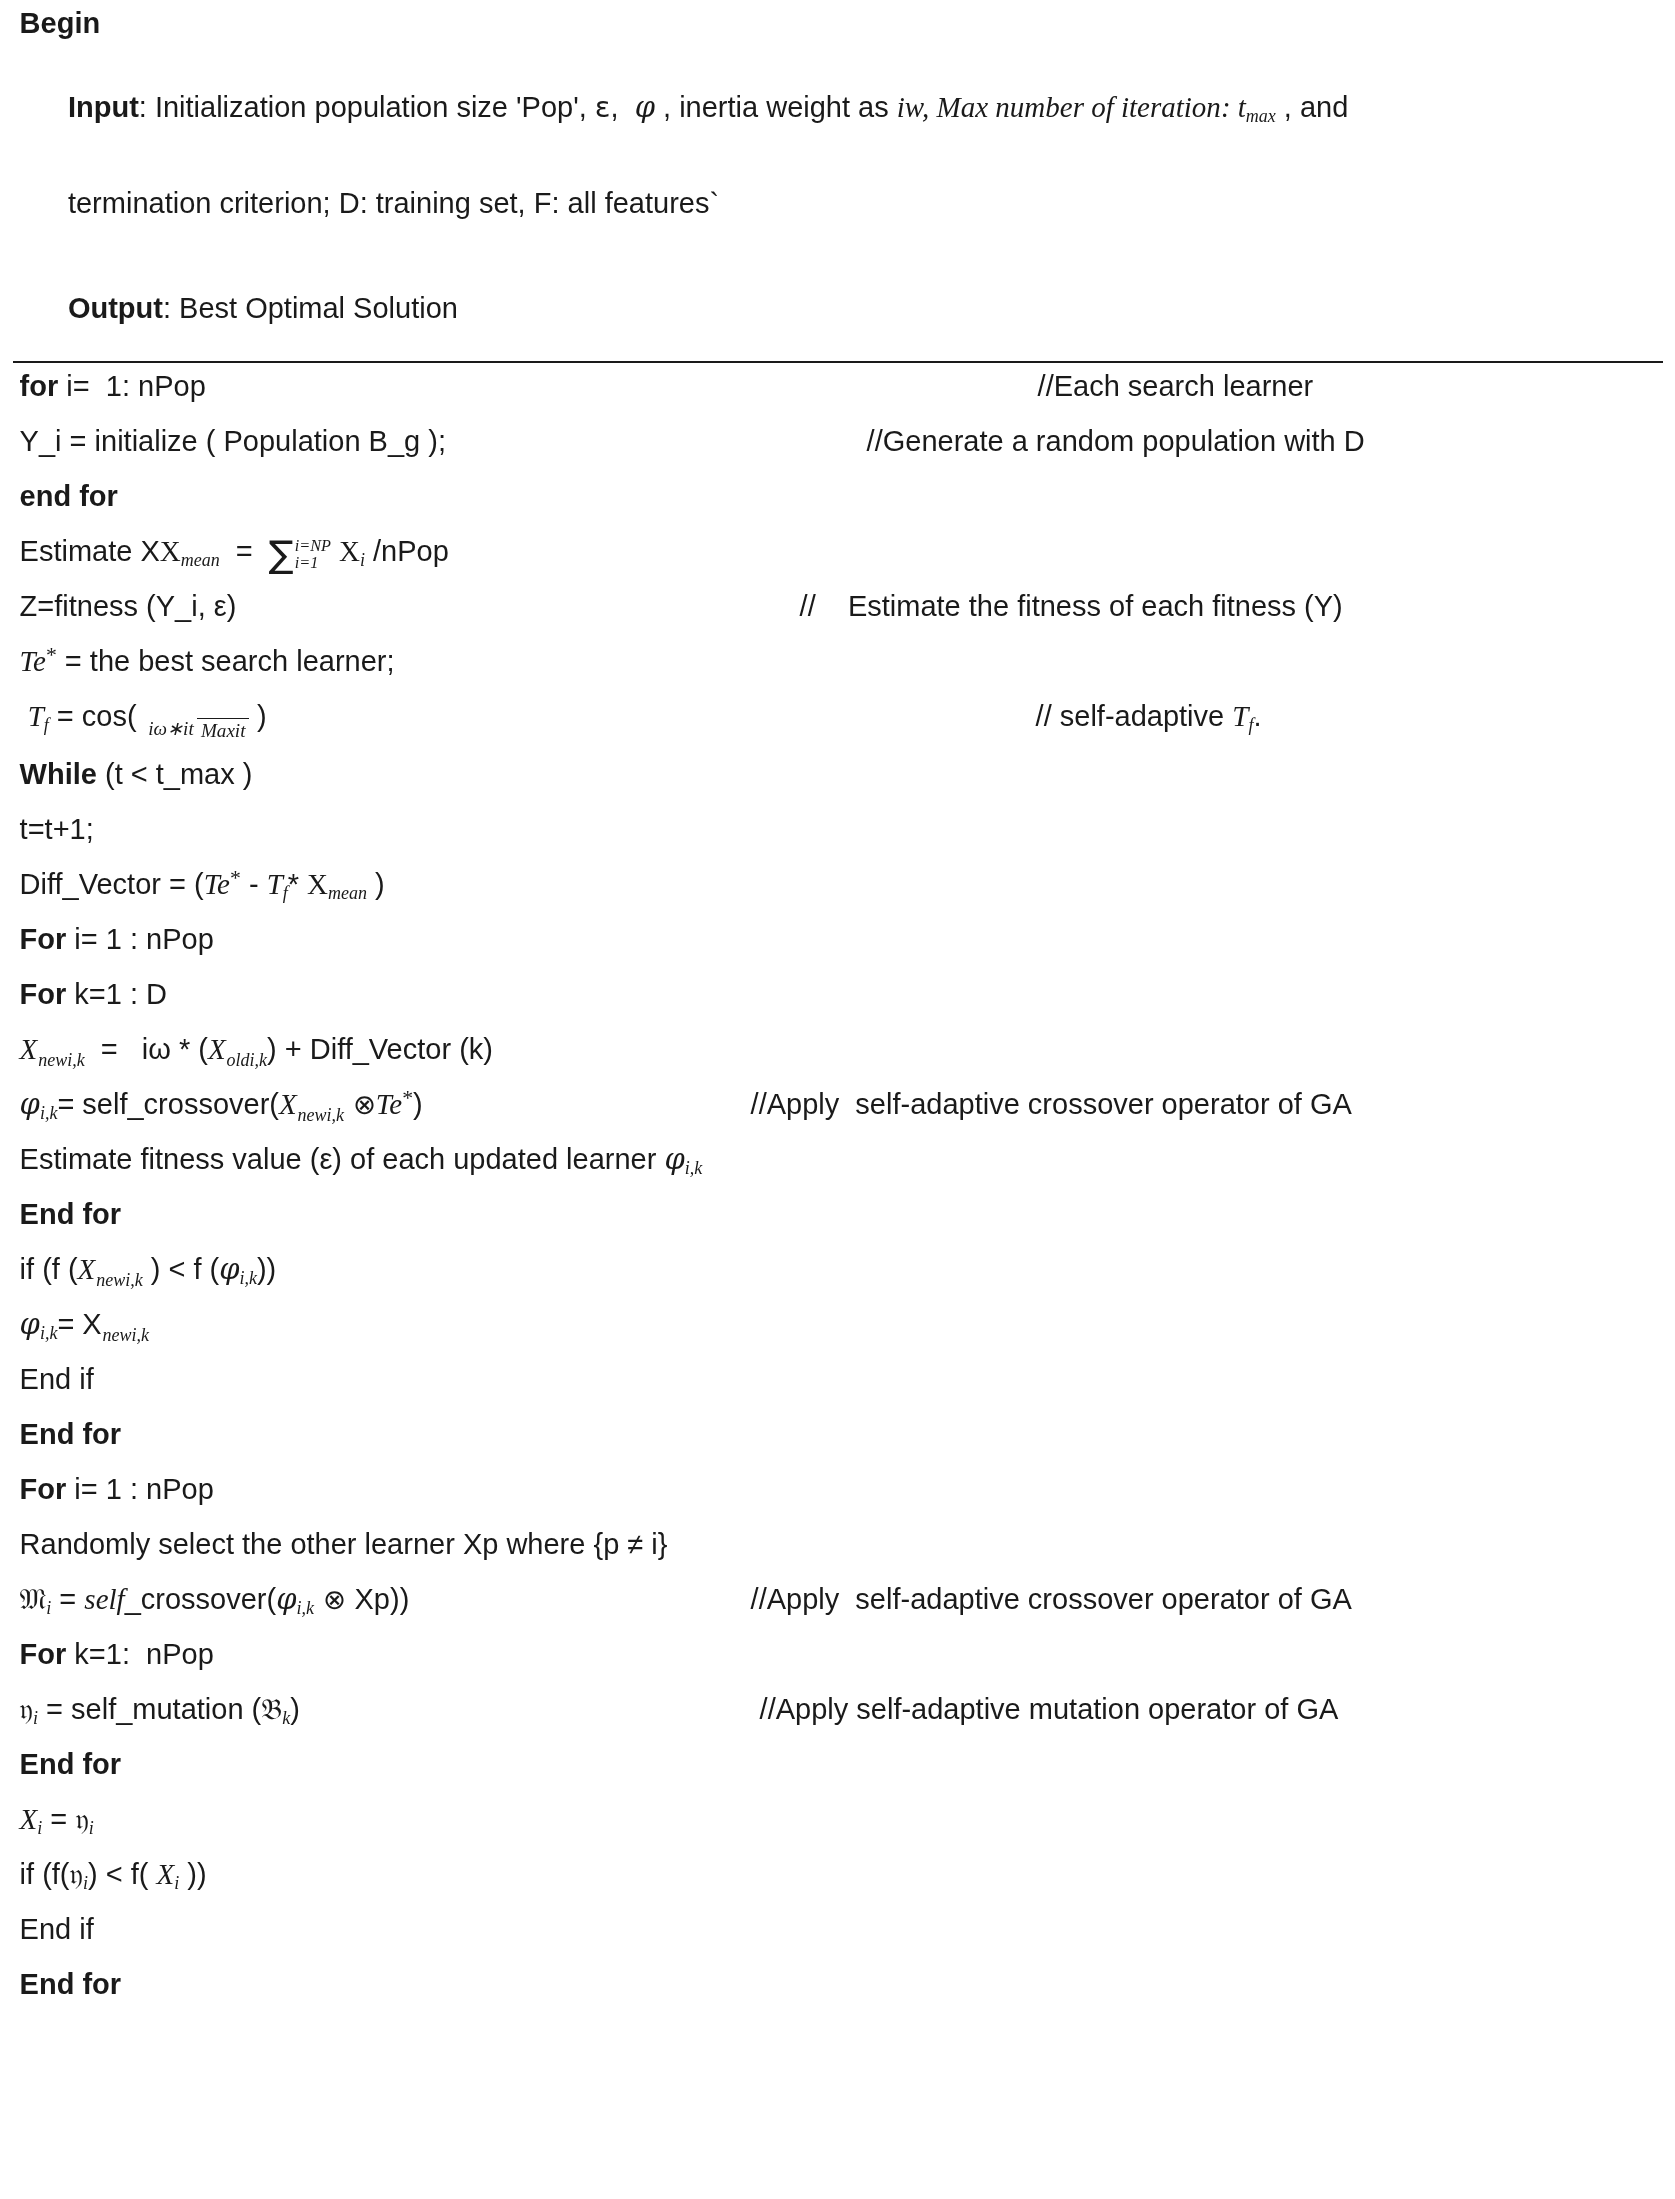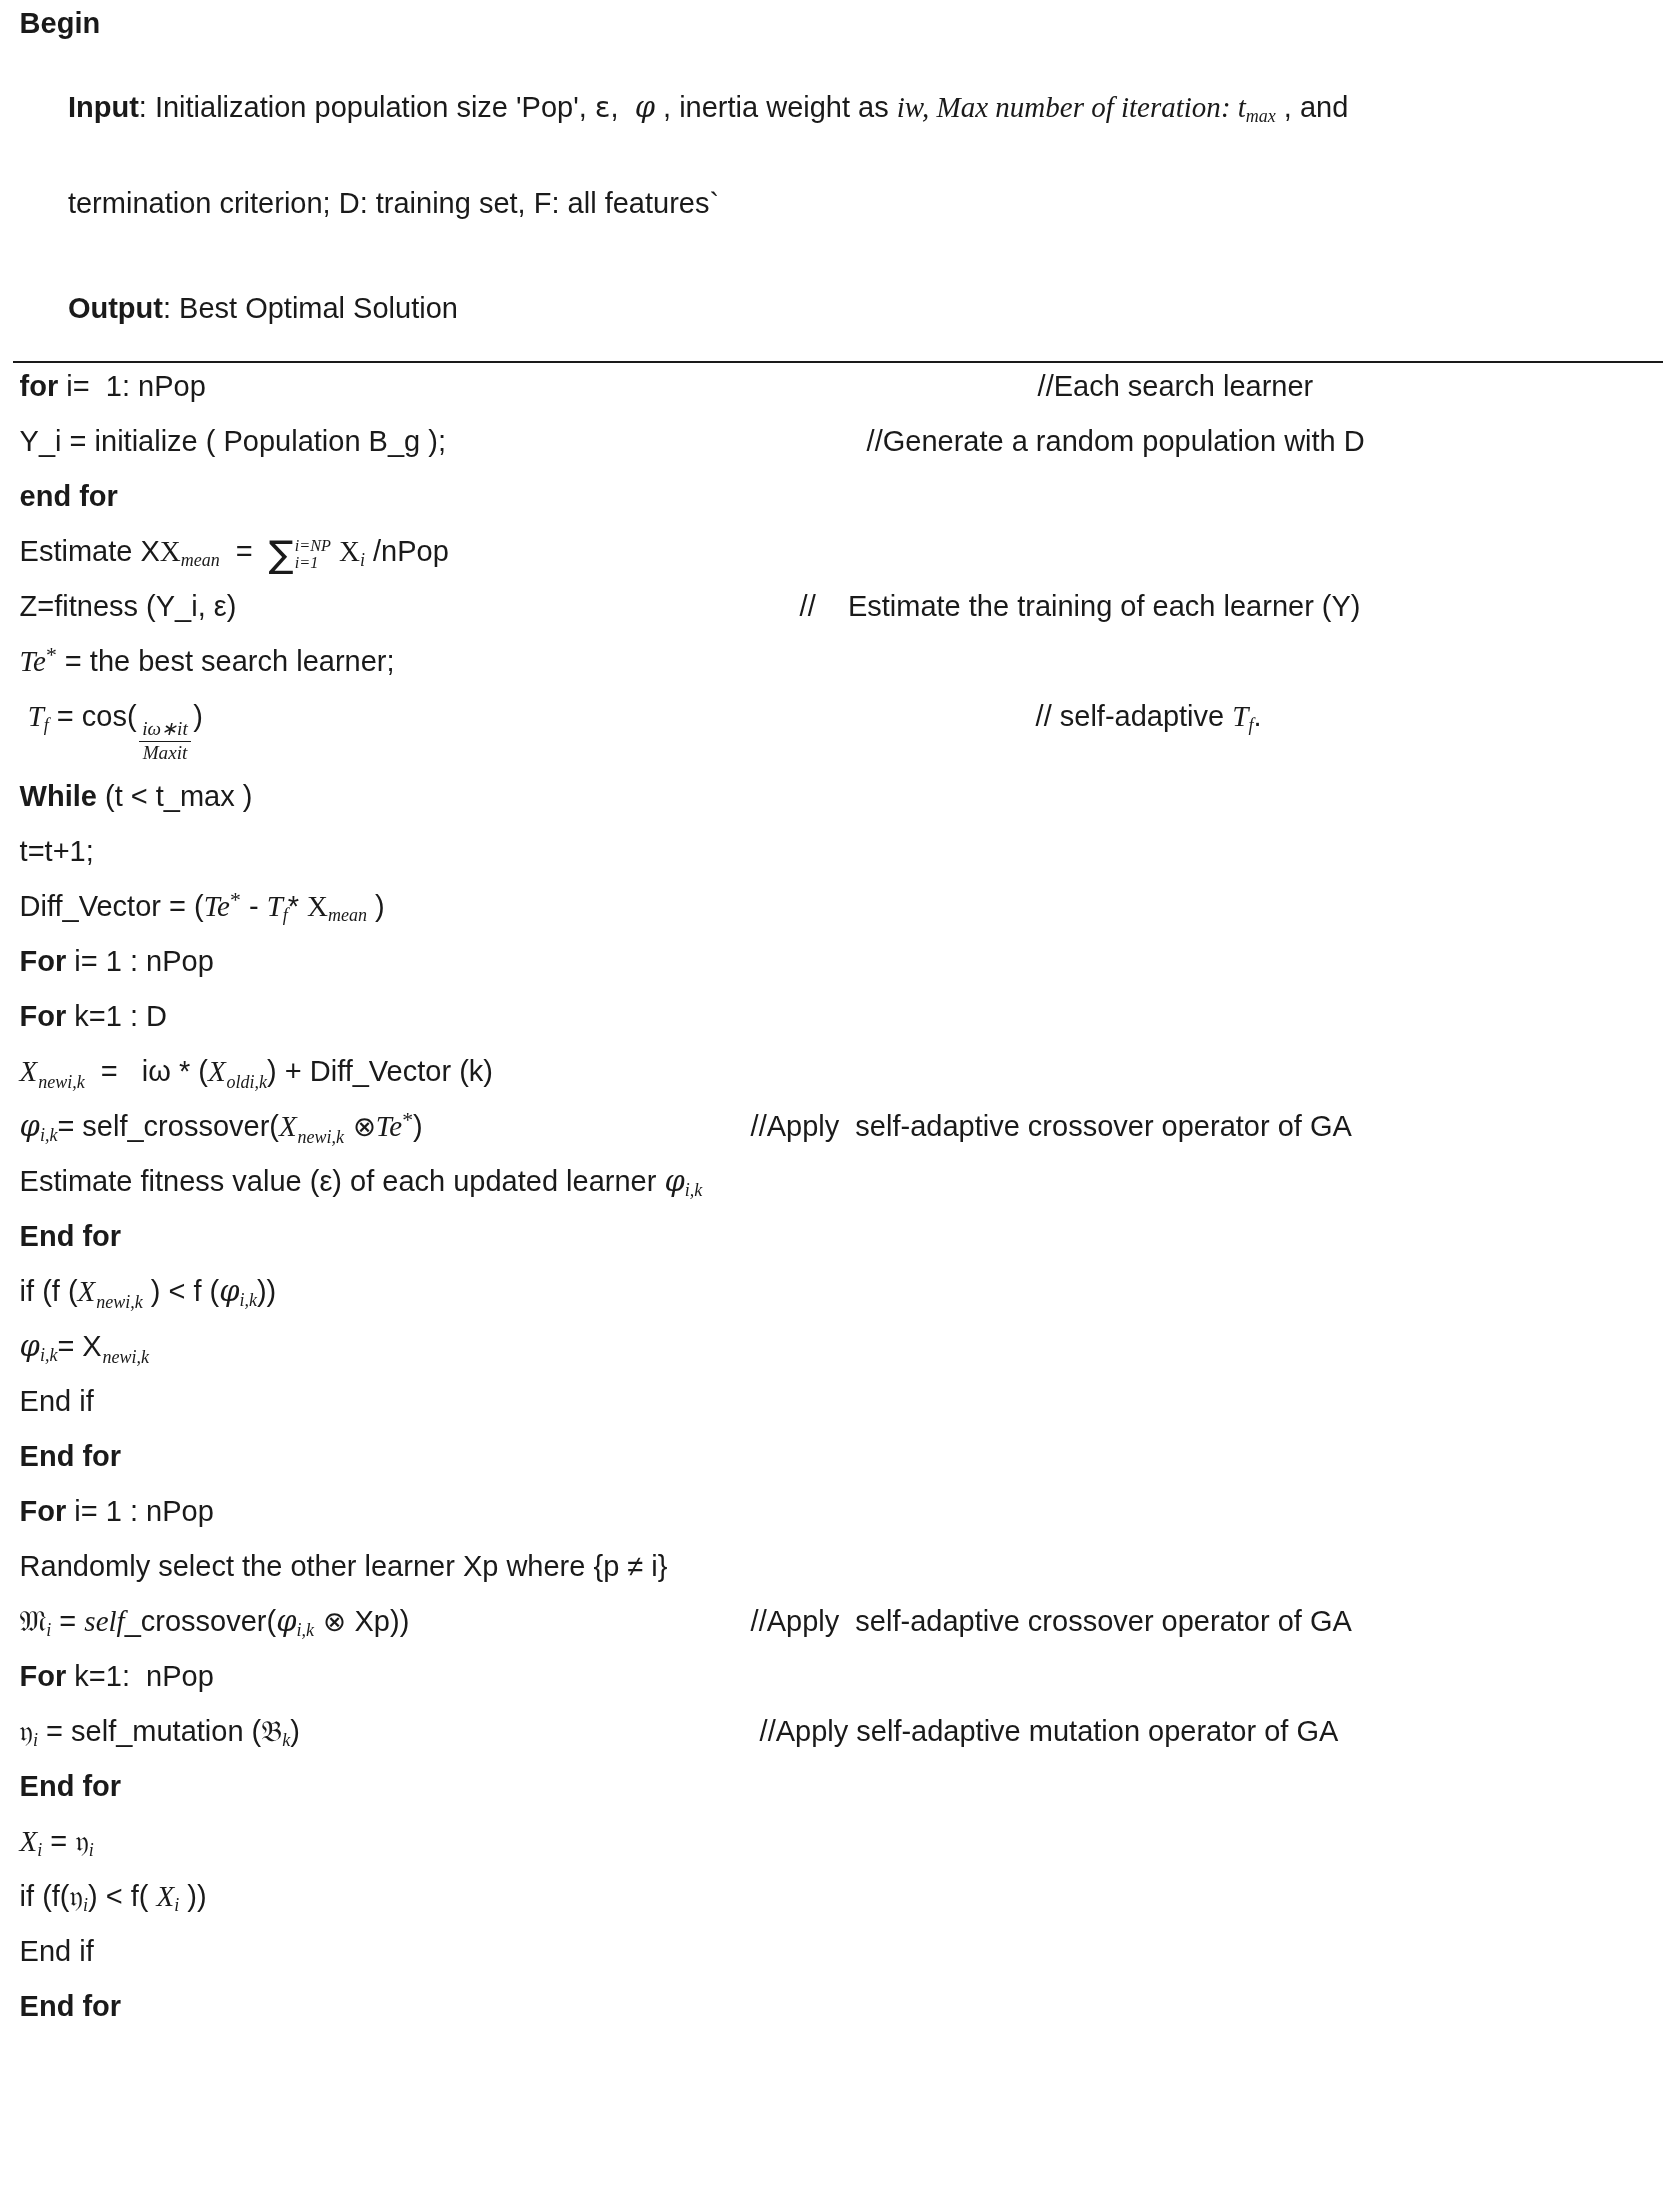--- a/index.html
+++ b/index.html
@@ -98,28 +98,28 @@
     margin-left: 0.9px;
   }
   .bigsum .lims .up   { display:block; white-space: nowrap; }
   .bigsum .lims .down { display:block; white-space: nowrap; }
   .frak {
     font-family: "DejaVu Sans", sans-serif;
     font-weight: normal;
   }
   .frac {
     display: inline-flex;
-    flex-direction: column;
+    flex-direction: row;
     vertical-align: -0.48em;
     font-size: 0.66em;
     line-height: 1.12;
     text-align: center;
     font-family: "Liberation Serif", serif;
     font-style: italic;
-    margin: 0 2px;
+    margin: 0 8px;
   }
   .frac .num { display:block; padding: 0 3.6px 0.9px 3.6px; }
   .frac .den { display:block; padding: 0.9px 3.6px 0 3.6px; border-top: 1.8px solid #1a1a1a; }
   .otimes { font-family: "DejaVu Sans", sans-serif; font-size: 0.95em; }
   .eps { font-family: "DejaVu Sans", sans-serif; }
   .phi-g { font-family: "DejaVu Serif", serif; font-style: italic; }
 </style>
 </head>
 <body>
 
@@ -145,21 +145,21 @@
 
   </div>
 
   <div class="rule"></div>
 
   <div class="block" id="algo-body">
       <div class="ln" style="position: relative;"><span class="code"><span class="bold">for</span><span> i=  1: nPop</span></span><span class="cmt" style="margin-left: 16px; position: absolute; left: 1002px;">//Each search learner</span></div>
       <div class="ln" style="position: relative;"><span class="code"><span>Y_i = initialize ( Population B_g );</span></span><span class="cmt" style="margin-left: 0px; position: absolute; left: 847px;">//Generate a random population with D</span></div>
       <div class="ln"><span class="code"><span class="bold">end for</span></span></div>
       <div class="ln"><span class="code"><span>Estimate X</span><span class="serif">X</span><sub>mean</sub><span>  =  </span><span class="bigsum"><span class="sig">∑</span><span class="lims"><span class="up">i=NP</span><span class="down">i=1</span></span></span><span> </span><span class="serif">X</span><sub>i</sub><span> /nPop</span></span></div>
-      <div class="ln" style="position: relative;"><span class="code"><span>Z=fitness (Y_i, ε)</span></span><span class="cmt" style="margin-left: 0px; position: absolute; left: 780px;">//    Estimate the training of each learner (Y)</span></div>
+      <div class="ln" style="position: relative;"><span class="code"><span>Z=fitness (Y_i, ε)</span></span><span class="cmt" style="margin-left: 0px; position: absolute; left: 780px;">//    Estimate the fitness of each fitness (Y)</span></div>
       <div class="ln"><span class="code"><span class="mathvar">Te</span><sup class="star">*</sup><span> = the best search learner;</span></span></div>
       <div class="ln" style="position: relative;"><span class="code"><span> </span><span class="mathvar">T</span><sub>f</sub><span> = cos(</span><span class="frac"><span class="num">iω∗it</span><span class="den">Maxit</span></span><span>)</span></span><span class="cmt" style="margin-left: 0px; position: absolute; left: 1016px;"><span>// self-adaptive </span><span class="mathvar">T</span><sub>f</sub><span>.</span></span></div>
       <div class="ln"><span class="code"><span class="bold">While</span><span> (t &lt; t_max )</span></span></div>
       <div class="ln"><span class="code"><span>t=t+1;</span></span></div>
       <div class="ln"><span class="code"><span>Diff_Vector = (</span><span class="mathvar">Te</span><sup class="star">*</sup><span> - </span><span class="mathvar">T</span><sub>f</sub><span>* </span><span class="serif">X</span><sub>mean</sub><span> )</span></span></div>
       <div class="ln"><span class="code"><span class="bold">For</span><span> i= 1 : nPop</span></span></div>
       <div class="ln"><span class="code"><span class="bold">For</span><span> k=1 : D</span></span></div>
       <div class="ln"><span class="code"><span class="mathvar">X</span><span class="subsup"><span>new</span><span>i,k</span></span><span>  =   iω * (</span><span class="mathvar">X</span><span class="subsup"><span>old</span><span>i,k</span></span><span>) + Diff_Vector (k)</span></span></div>
       <div class="ln" style="position: relative;"><span class="code"><span class="phi-g">φ</span><sub>i,k</sub><span>= self_crossover(</span><span class="mathvar">X</span><span class="subsup"><span>new</span><span>i,k</span></span><span class="otimes"> ⊗</span><span class="mathvar">Te</span><sup class="star">*</sup><span>)</span></span><span class="cmt" style="margin-left: 0px; position: absolute; left: 731px;">//Apply  self-adaptive crossover operator of GA</span></div>
       <div class="ln"><span class="code"><span>Estimate fitness value (ε) of each updated learner </span><span class="phi-g">φ</span><sub>i,k</sub></span></div>

